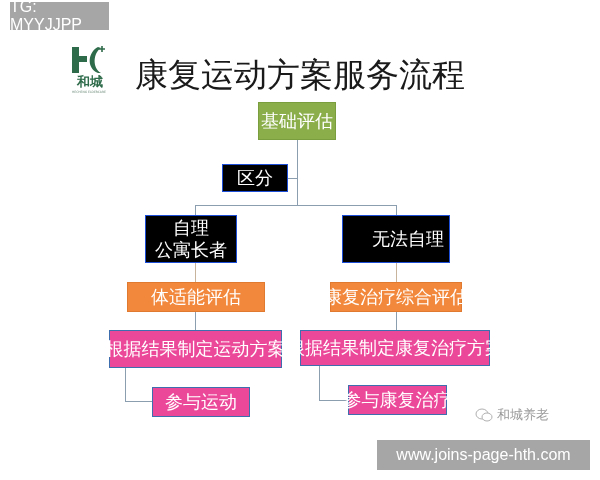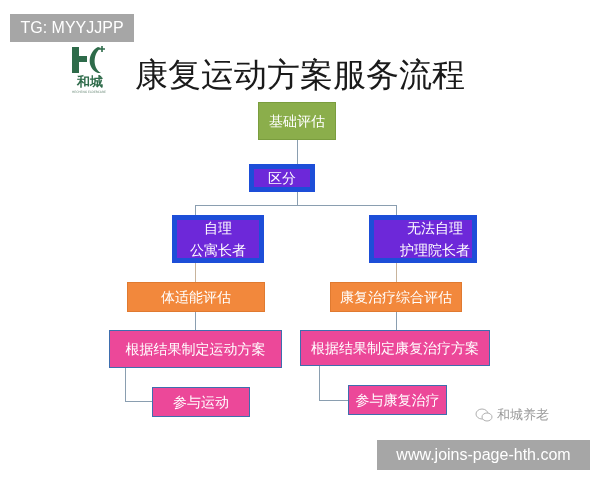--- a/index.html
+++ b/index.html
@@ -7,37 +7,37 @@
       width: 600px; height: 480px; position: relative; overflow: hidden;
       background: #ffffff;
       font-family: "DejaVu Sans", "Liberation Sans", sans-serif;
     }
     .abs { position: absolute; }
     .badge {
       background: #a6a6a6; color: #ffffff;
       font-family: "Liberation Sans", "DejaVu Sans", sans-serif;
       display: flex; align-items: center; justify-content: center;
     }
-    #tg-badge { left: 10px; top: 14px; width: 124px; height: 28px; font-size: 16px; }
+    #tg-badge { left: 10px; top: 2px; width: 99px; height: 28px; font-size: 16px; }
     #url-badge { left: 377px; top: 440px; width: 213px; height: 30px; font-size: 16px; }
     #logo { left: 68px; top: 44px; width: 42px; height: 54px; }
     #title {
       left: 130px; top: 52px; width: 340px; height: 46px;
       font-size: 33px; color: #1a1a1a; letter-spacing: 0px;
       display: flex; align-items: center; justify-content: center;
       white-space: nowrap;
     }
     .box {
       position: absolute; color: #ffffff;
       display: flex; flex-direction: column; align-items: center; justify-content: center;
-      font-size: 14px; line-height: 20px; text-align: center; white-space: nowrap;
+      font-size: 18px; line-height: 20px; text-align: center; white-space: nowrap;
       box-sizing: border-box;
     }
     .green { background: #8bae4b; border: 1px solid #7a9d3e; }
-    .teal { background: #6d28d9; border: 5px solid #1d4ed8; margin-left: 27px; }
+    .teal { background: #000000; border: 1px solid #1d4ed8; }
     .orange { background: #f2883c; border: 1px solid #e07a30; }
     .blue { background: #ec4899; border: 1px solid #3e6eae; }
     .line { position: absolute; background: #8a9eb0; }
     #watermark {
       left: 475px; top: 404px; width: 85px; height: 22px;
       color: #9a9a9a; font-size: 13px;
       display: flex; align-items: center; gap: 4px;
     }
   </style>
 </head>
@@ -89,21 +89,20 @@
 </div>
 <div class="box blue" style="left:109px; top:330px; width:173px; height:38px;">
   <span>根据结果制定运动方案</span>
 </div>
 <div class="box blue" style="left:152px; top:387px; width:98px; height:30px;">
   <span>参与运动</span>
 </div>
 
 <div class="box teal" style="left:342px; top:215px; width:108px; height:48px; line-height:22px;padding-left:24px;">
   <span>无法自理</span>
-  <span>护理院长者</span>
 </div>
 <div class="box orange" style="left:330px; top:282px; width:132px; height:30px;">
   <span>康复治疗综合评估</span>
 </div>
 <div class="box blue" style="left:300px; top:330px; width:190px; height:36px;">
   <span>根据结果制定康复治疗方案</span>
 </div>
 <div class="box blue" style="left:348px; top:385px; width:99px; height:30px;">
   <span>参与康复治疗</span>
 </div>

